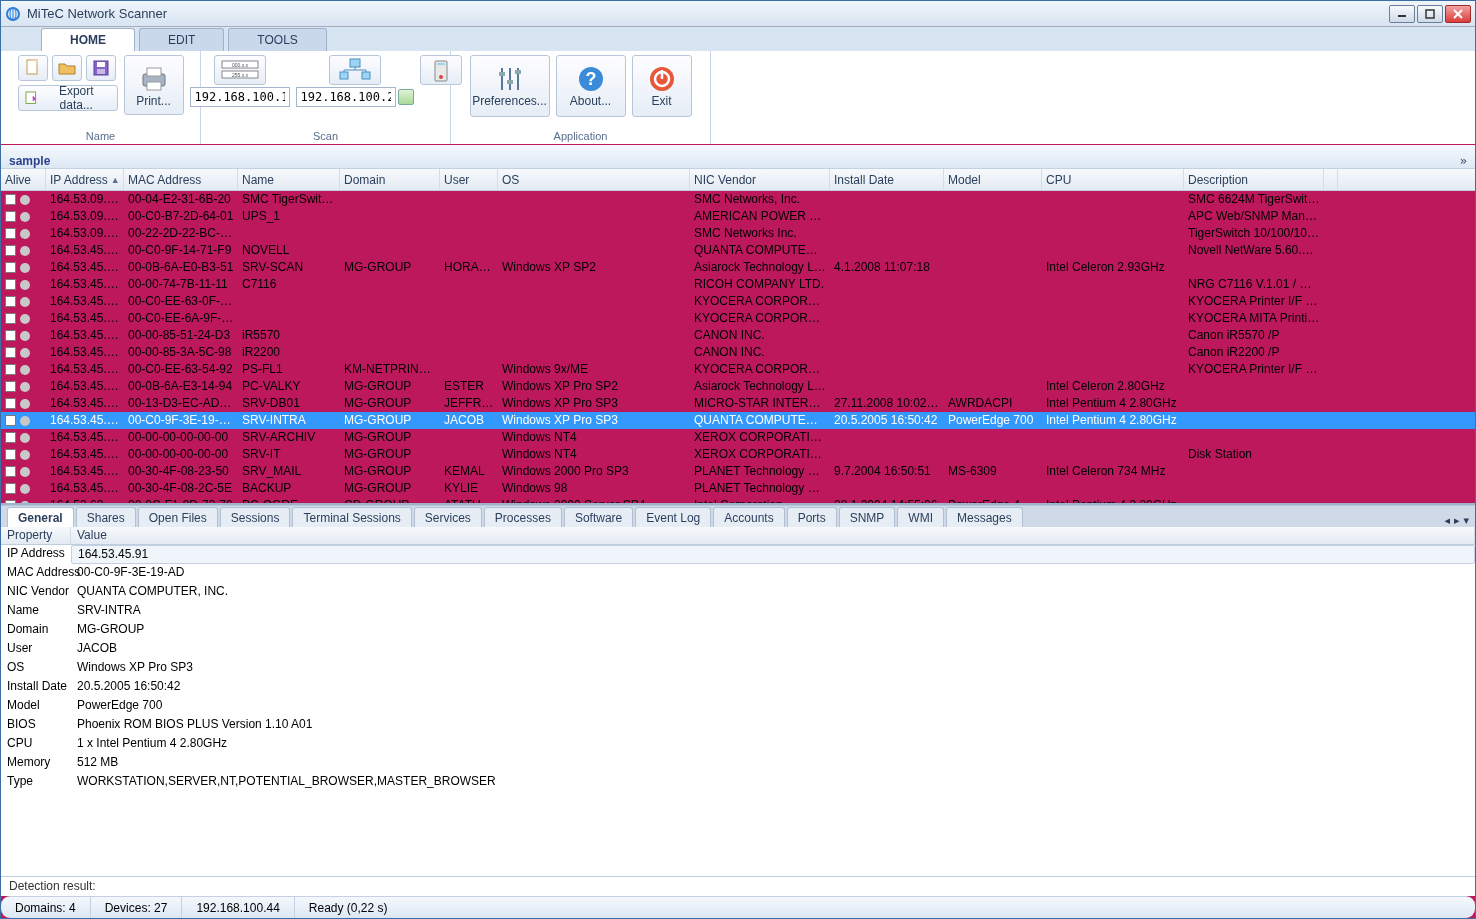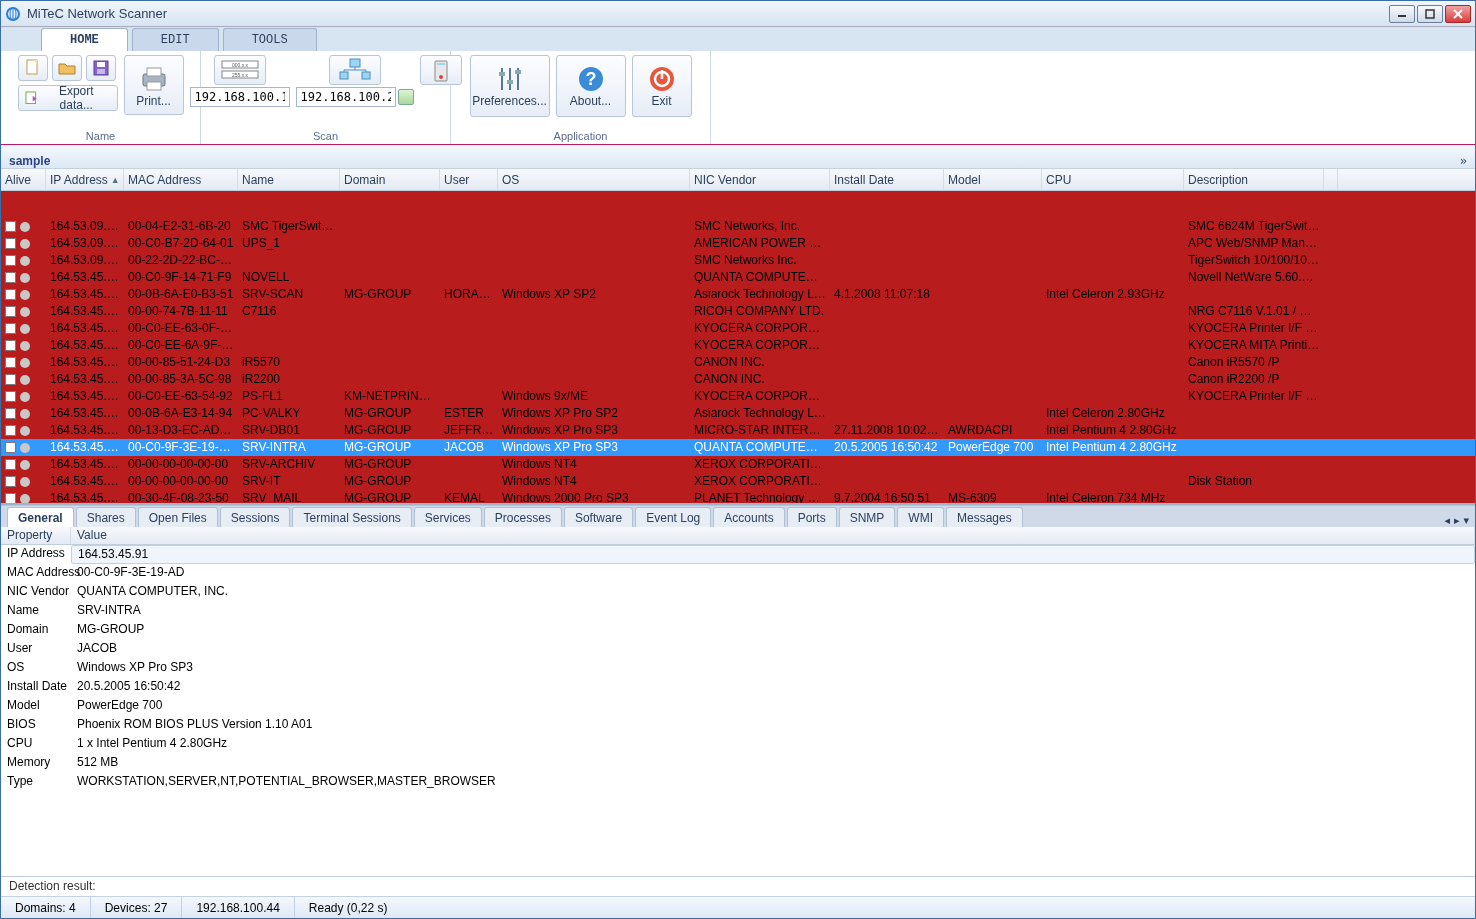--- a/index.html
+++ b/index.html
@@ -1,29 +1,29 @@
 <!DOCTYPE html>
 <html><head>
 <meta charset="utf-8">
 <style>
   * { margin:0; padding:0; box-sizing:border-box; }
   html,body { width:1476px; height:919px; font-family:"Segoe UI",Tahoma,sans-serif; font-size:12px; color:#000; overflow:hidden; background:#d7e4f2; }
-  .window { width:1476px; height:919px; border:1px solid #3a6ea5; display:flex; flex-direction:column; background:#b91c1c; }
+  .window { width:1476px; height:919px; border:1px solid #3a6ea5; display:flex; flex-direction:column; background:#be185d; }
 
   
   .titlebar { height:26px; background:linear-gradient(#f0f5fb,#d7e4f2); display:flex; align-items:center; padding:0 4px; border-bottom:1px solid #aab; }
   .titlebar .icon { width:16px; height:16px; margin-right:6px; }
   .titlebar .title { flex:1; color:#2b3f5c; font-size:13px; }
   .winbtns { display:flex; gap:2px; }
   .winbtn { width:26px; height:18px; border:1px solid #6b7f9b; background:linear-gradient(#f7f9fc,#d0dae8); display:flex; align-items:center; justify-content:center; font-size:10px; color:#333; border-radius:2px; }
   .winbtn.close { background:linear-gradient(#f2a2a2,#d93c3c); color:#fff; border-color:#a02a2a; }
 
   
   .ribbon-tabs { height:24px; background:#d7e4f2; display:flex; align-items:flex-end; padding-left:40px; gap:4px; }
-  .ribbon-tab { padding:4px 28px; border:1px solid #9fb2cc; border-bottom:none; border-radius:3px 3px 0 0; background:#c9d8ea; color:#2b3f5c; font-size:12px;font-family:Liberation Mono, monospace; }
+  .ribbon-tab { padding:4px 28px; border:1px solid #9fb2cc; border-bottom:none; border-radius:3px 3px 0 0; background:#c9d8ea; color:#2b3f5c; font-size:12px; }
   .ribbon-tab.active { background:#fff; font-weight:bold; }
 
   
   .ribbon { height:94px; background:#fff; border-bottom:1px solid #be185d; display:flex; }
   .ribbon-group { border-right:1px solid #cbd6e6; padding:4px 8px 0 8px; display:flex; flex-direction:column; align-items:center; }
   .ribbon-group-inner { flex:1; display:flex; align-items:flex-start; gap:6px; }
   .ribbon-group-label { font-size:11px; color:#5a6e8c; padding:2px 0 2px; width:100%; text-align:center; }
   .rbtn { border:1px solid #b8c6da; background:linear-gradient(#fdfdff,#e6edf6); border-radius:3px; display:flex; flex-direction:column; align-items:center; justify-content:center; text-align:center; padding:3px 6px; color:#2b3f5c; }
   .rbtn-sm { width:30px; height:26px; }
   .rbtn-big { width:60px; height:60px; padding-top:4px; }
@@ -37,21 +37,21 @@
 
   
   .samplebar { height:24px; background:linear-gradient(#f4f8fd,#dde8f4); border-bottom:1px solid #c3d1e3; display:flex; align-items:flex-end; padding:0 8px; justify-content:space-between; }
   .samplebar .label { color:#2b3f8c; font-weight:bold; font-size:12px; }
   .chev { font-family:monospace; color:#3a4e6c; }
 
   
   .grid-wrap { flex:0 0 336px; display:flex; flex-direction:column; border-bottom:2px solid #9fb2cc; overflow:hidden; }
   .grid-head { display:grid; grid-template-columns:45px 78px 114px 102px 100px 58px 192px 140px 114px 98px 142px 140px 14px; background:linear-gradient(#f7f9fc,#e3eaf3); border-bottom:1px solid #c0cddd; height:22px; }
   .grid-head > div { padding:3px 4px; border-right:1px solid #d3dce8; font-size:12px; color:#2b3f5c; white-space:nowrap; overflow:hidden; display:flex; align-items:center; }
-  .grid-body { overflow-y:scroll; flex:1;margin-top:27px; }
+  .grid-body { overflow-y:scroll; flex:1; }
   .grid-row { display:grid; grid-template-columns:45px 78px 114px 102px 100px 58px 192px 140px 114px 98px 142px 140px; height:17px; font-size:12px; }
   .grid-row > div { padding:1px 4px; white-space:nowrap; overflow:hidden; text-overflow:ellipsis; }
   .grid-row.selected { background:#3399ff; color:#fff; }
   .alive-cell { display:flex; align-items:center; gap:4px; }
   .chk { width:11px; height:11px; border:1px solid #7a7a7a; background:#fff; display:inline-block; }
   .dot { width:10px; height:10px; border-radius:50%; background:#c8c8c8; display:inline-block; }
   .sort-ind { font-size:9px; margin-left:3px; color:#5a6e8c; }
 
   
   .detail-wrap { flex:1; display:flex; flex-direction:column; min-height:0; }
@@ -61,21 +61,21 @@
   .dtab-nav { margin-left:auto; display:flex; gap:4px; color:#2b3f5c; font-size:11px; }
   .prop-head { height:18px; display:grid; grid-template-columns:70px 1fr; background:linear-gradient(#f7f9fc,#e3eaf3); border-bottom:1px solid #c0cddd; font-size:12px; }
   .prop-head > div { padding:1px 6px; border-right:1px solid #d3dce8; color:#2b3f5c; }
   .prop-body { flex:1; overflow:auto; background:#fff; }
   .prop-row { display:grid; grid-template-columns:70px 1fr; height:19px; font-size:12px; }
   .prop-row > div { padding:1px 6px; white-space:nowrap; }
   .prop-row.highlight > :last-child { background:#f0f5fb; border:1px solid #c3d1e3; border-radius:2px; }
 
   
   .detection { height:20px; border-top:1px solid #c0cddd; padding:2px 8px; font-size:12px; color:#333; background:#fff; }
-  .statusbar { height:22px; background:linear-gradient(#f4f8fd,#dde8f4); border-top:1px solid #c3d1e3; display:flex; align-items:center; font-size:12px; }
+  .statusbar { height:22px; background:linear-gradient(#f4f8fd,#dde8f4); border-top:1px solid #c3d1e3; display:flex; align-items:center; font-size:12px;border-radius:9px; }
   .status-cell { padding:0 14px; border-right:1px solid #c3d1e3; height:100%; display:flex; align-items:center; }
 
   
   ::-webkit-scrollbar { width:16px; }
   ::-webkit-scrollbar-track { background:#eef2f7; }
   ::-webkit-scrollbar-thumb { background:#cbd6e4; border:1px solid #aab8cc; }
 </style>
 </head>
 <body>
 

